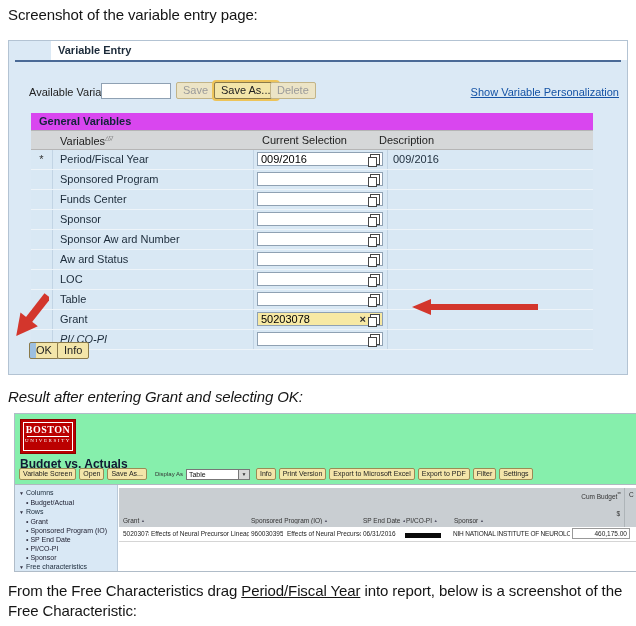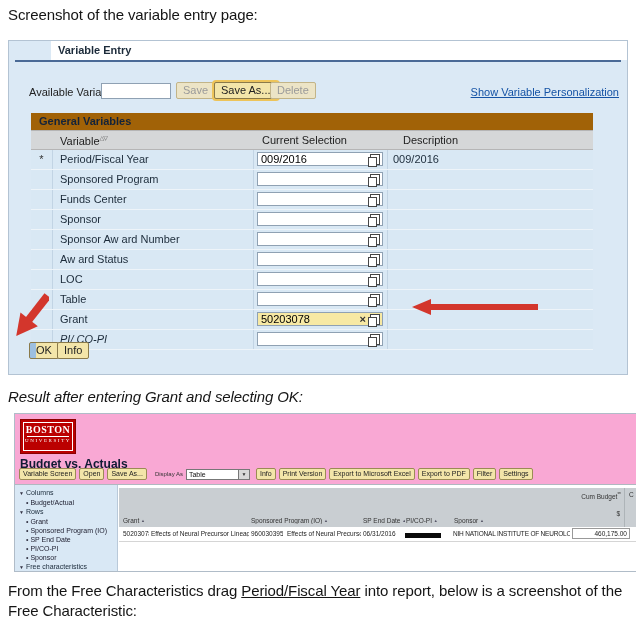--- a/index.html
+++ b/index.html
@@ -15,21 +15,21 @@
   #ve .title{position:absolute;left:7px;top:3px;font-weight:bold;color:#1c2b3a;}
   #ve .rule{position:absolute;left:6px;right:6px;top:19px;height:2px;background:#4a6a96;}
   #ve .variants-label{position:absolute;left:20px;top:45px;color:#222;}
   #ve .variants-input{position:absolute;left:92px;top:42px;width:64px;height:14px;border:1px solid #8fa1b3;
       background:#fff;font-size:11px;font-family:inherit;padding:0 2px;}
   .sapbtn{position:absolute;height:17px;background:#f3e5a9;border:1px solid #8a7a4a;border-radius:2px;
       font-size:11px;font-family:inherit;color:#222;padding:0 6px;line-height:15px;text-align:center;box-sizing:border-box;}
   .sapbtn.disabled{background:#ece4c6;border-color:#c2b488;color:#9a9a9a;}
   .sapbtn.hl{box-shadow:0 0 0 2px #edc45a;}
   #ve .link{position:absolute;right:8px;top:45px;color:#1553a5;text-decoration:underline;cursor:pointer;}
-  #ve .band{position:absolute;left:22px;top:72px;width:562px;height:18px;background:#a16207;}
+  #ve .band{position:absolute;left:22px;top:72px;width:562px;height:18px;background:#d946ef;}
   #ve .band span{position:absolute;left:8px;top:2px;font-weight:bold;color:#13233a;}
   #ve .hdr{position:absolute;left:22px;top:89px;width:562px;height:20px;background:#d5d7d8;
       border-top:1px solid #b5b5b5;border-bottom:1px solid #b5b5b5;box-sizing:border-box;}
   #ve .hdr .c{position:absolute;top:3px;color:#222;}
   .sup{font-size:6px;vertical-align:super;color:#555;letter-spacing:-1px;}
   #ve .grid{position:absolute;left:22px;top:109px;width:562px;}
   .vrow{position:relative;height:19px;background:#d9e8f4;border-bottom:1px solid #eef4f9;}
   .vrow .req{position:absolute;left:0;top:0;width:21px;height:100%;border-right:1px solid #c2d4e4;
       text-align:center;line-height:19px;color:#333;}
   .vrow .lbl{position:absolute;left:22px;top:0;width:201px;height:100%;border-right:1px solid #c2d4e4;
@@ -47,21 +47,21 @@
   .vh-icon{position:relative;width:8px;height:9px;margin:0 2px 0 2px;border:1px solid #444;background:#fff;
       flex:0 0 auto;cursor:pointer;}
   .vh-icon::after{content:"";position:absolute;left:-3px;top:2px;width:7px;height:8px;border:1px solid #444;background:#fff;}
   #ve .okbtn{left:20px;top:301px;background:linear-gradient(90deg,#9dbfe0 0 6px,#f3e5a9 6px);}
   #ve .checkbtn{left:48px;top:301px;}
 
   
   .arrow{position:absolute;pointer-events:none;}
 
   
-  #rp{position:absolute;left:14px;top:413px;width:622px;height:159px;background:#f9a8d4;
+  #rp{position:absolute;left:14px;top:413px;width:622px;height:159px;background:#86efac;
       border:1px solid #b0bcc8;border-right:none;box-sizing:border-box;}
   #rp .logo{position:absolute;left:5px;top:5px;width:56px;height:35px;background:#bb0000;border:1px solid #8a0000;box-sizing:border-box;}
   #rp .logo .inner{position:absolute;inset:2px;border:1px solid #fff;text-align:center;color:#fff;}
   #rp .logo .l1{font-family:"Liberation Serif",serif;font-weight:bold;font-size:10px;letter-spacing:0.5px;line-height:13px;}
   #rp .logo .sep{height:1px;background:#fff;margin:0 3px;}
   #rp .logo .l2{font-family:"Liberation Serif",serif;font-size:5px;letter-spacing:1.6px;line-height:8px;}
   #rp .rtitle{position:absolute;left:5px;top:43px;font-size:12px;font-weight:bold;color:#101a33;}
   #rp .toolbar{position:absolute;left:4px;top:53px;right:2px;height:14px;display:flex;align-items:center;gap:3px;}
   .tbtn{background:#f3e5a9;border:1px solid #9b8b55;border-radius:2px;font-size:7px;color:#222;
       padding:1px 3px;white-space:nowrap;line-height:8px;}
@@ -110,23 +110,23 @@
     <button class="sapbtn disabled" style="left:167px;top:41px;">Save</button>
     <button class="sapbtn hl" style="left:205px;top:41px;">Save As...</button>
     <button class="sapbtn disabled" style="left:261px;top:41px;">Delete</button>
     <span class="link">Show Variable Personalization</span>
 
     <div class="band">
       <span>General Variables</span>
     </div>
 
     <div class="hdr">
-      <span class="c" style="left:29px;"><span>Variable</span><span class="sup">△▽</span></span>
+      <span class="c" style="left:29px;"><span>Variables</span><span class="sup">△▽</span></span>
       <span class="c" style="left:231px;">Current Selection</span>
-      <span class="c" style="left:372px;">Description</span>
+      <span class="c" style="left:348px;">Description</span>
     </div>
 
     <div class="grid">
 
       <div class="vrow">
         <span class="req">*</span>
         <span class="lbl">Period/Fiscal Year</span>
         <span class="selcell">
             <span class="field">
               <input value="009/2016" style="">

